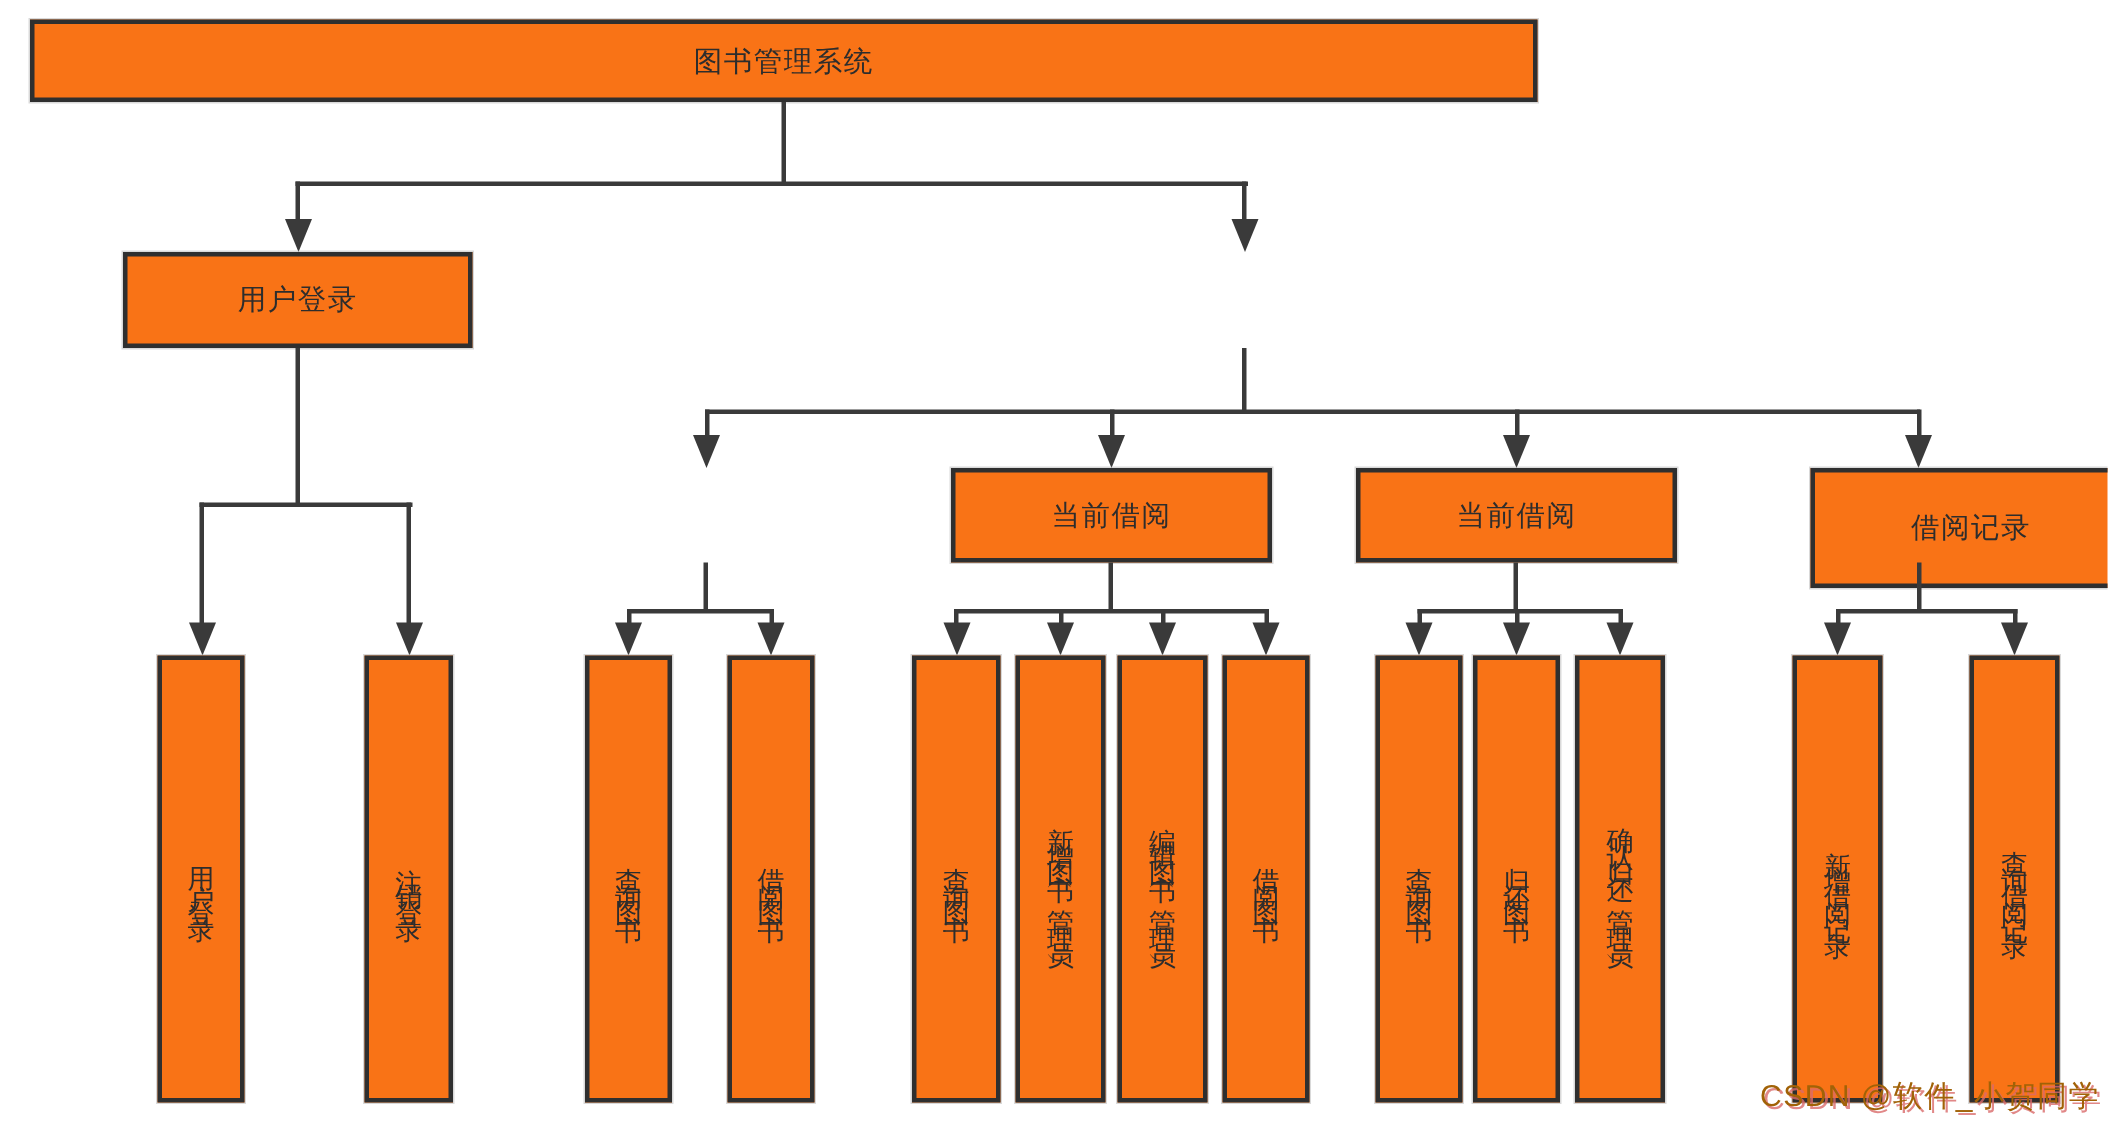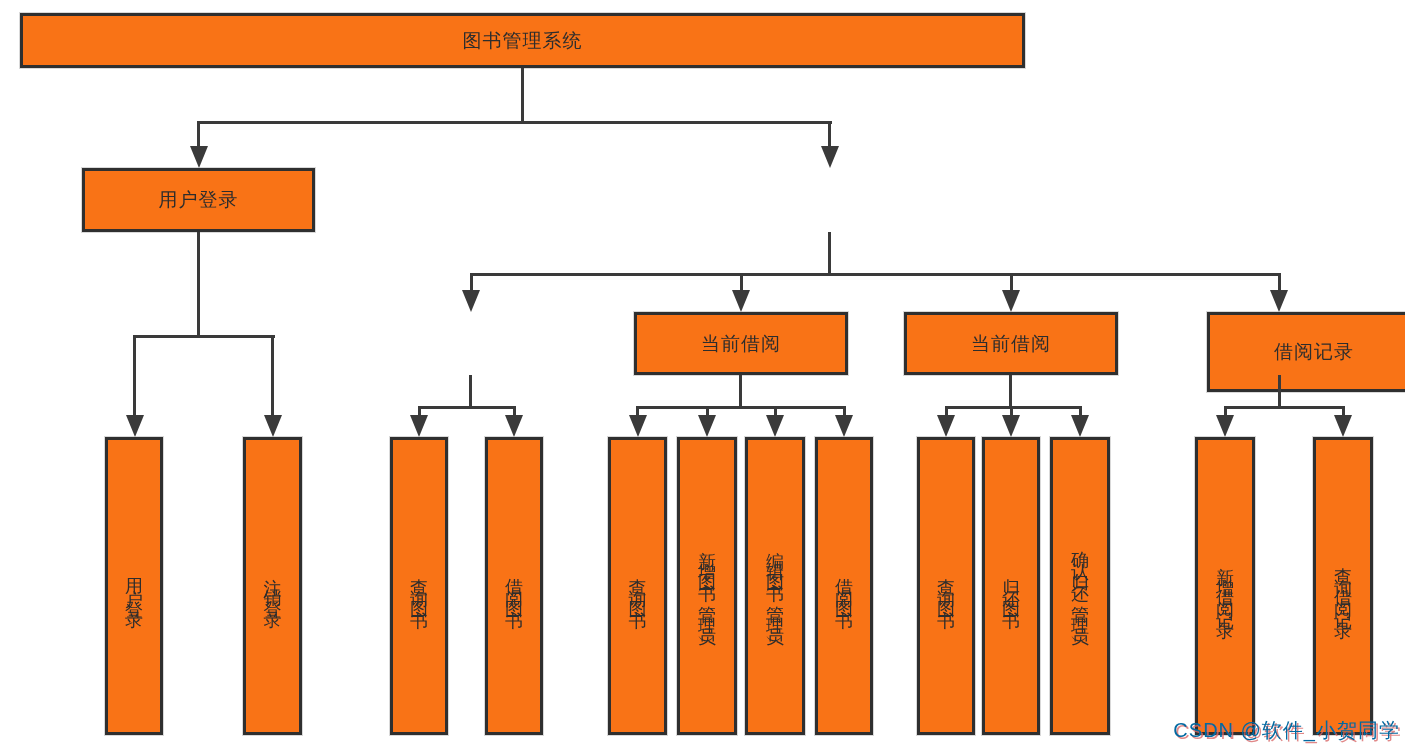--- a/index.html
+++ b/index.html
@@ -14,21 +14,21 @@
   .vbox { writing-mode:vertical-rl; text-orientation:mixed;
           font-size:18px; letter-spacing:11px; line-height:1; }
 
   .vline { position:absolute; width:3px; background:#3a3a3a; }
   .hline { position:absolute; height:3px; background:#3a3a3a; }
   .arrow { position:absolute; width:0; height:0;
            border-left:9px solid transparent; border-right:9px solid transparent;
            border-top:22px solid #3a3a3a; }
 
   .watermark { position:absolute; right:5px; bottom:3px; font-size:20px; letter-spacing:1px;
-               color:#0369a1; text-shadow:2px 2px 0 rgba(217,106,106,0.8); white-space:nowrap; }
+               color:#a16207; text-shadow:2px 2px 0 rgba(217,106,106,0.8); white-space:nowrap; }
 </style>
 </head>
 <body>
 
 <div id="canvas">
 
   <div class="box hbox" style="left:20px;top:13px;width:1005px;height:55px;">
     <span>图书管理系统</span>
   </div>
 

